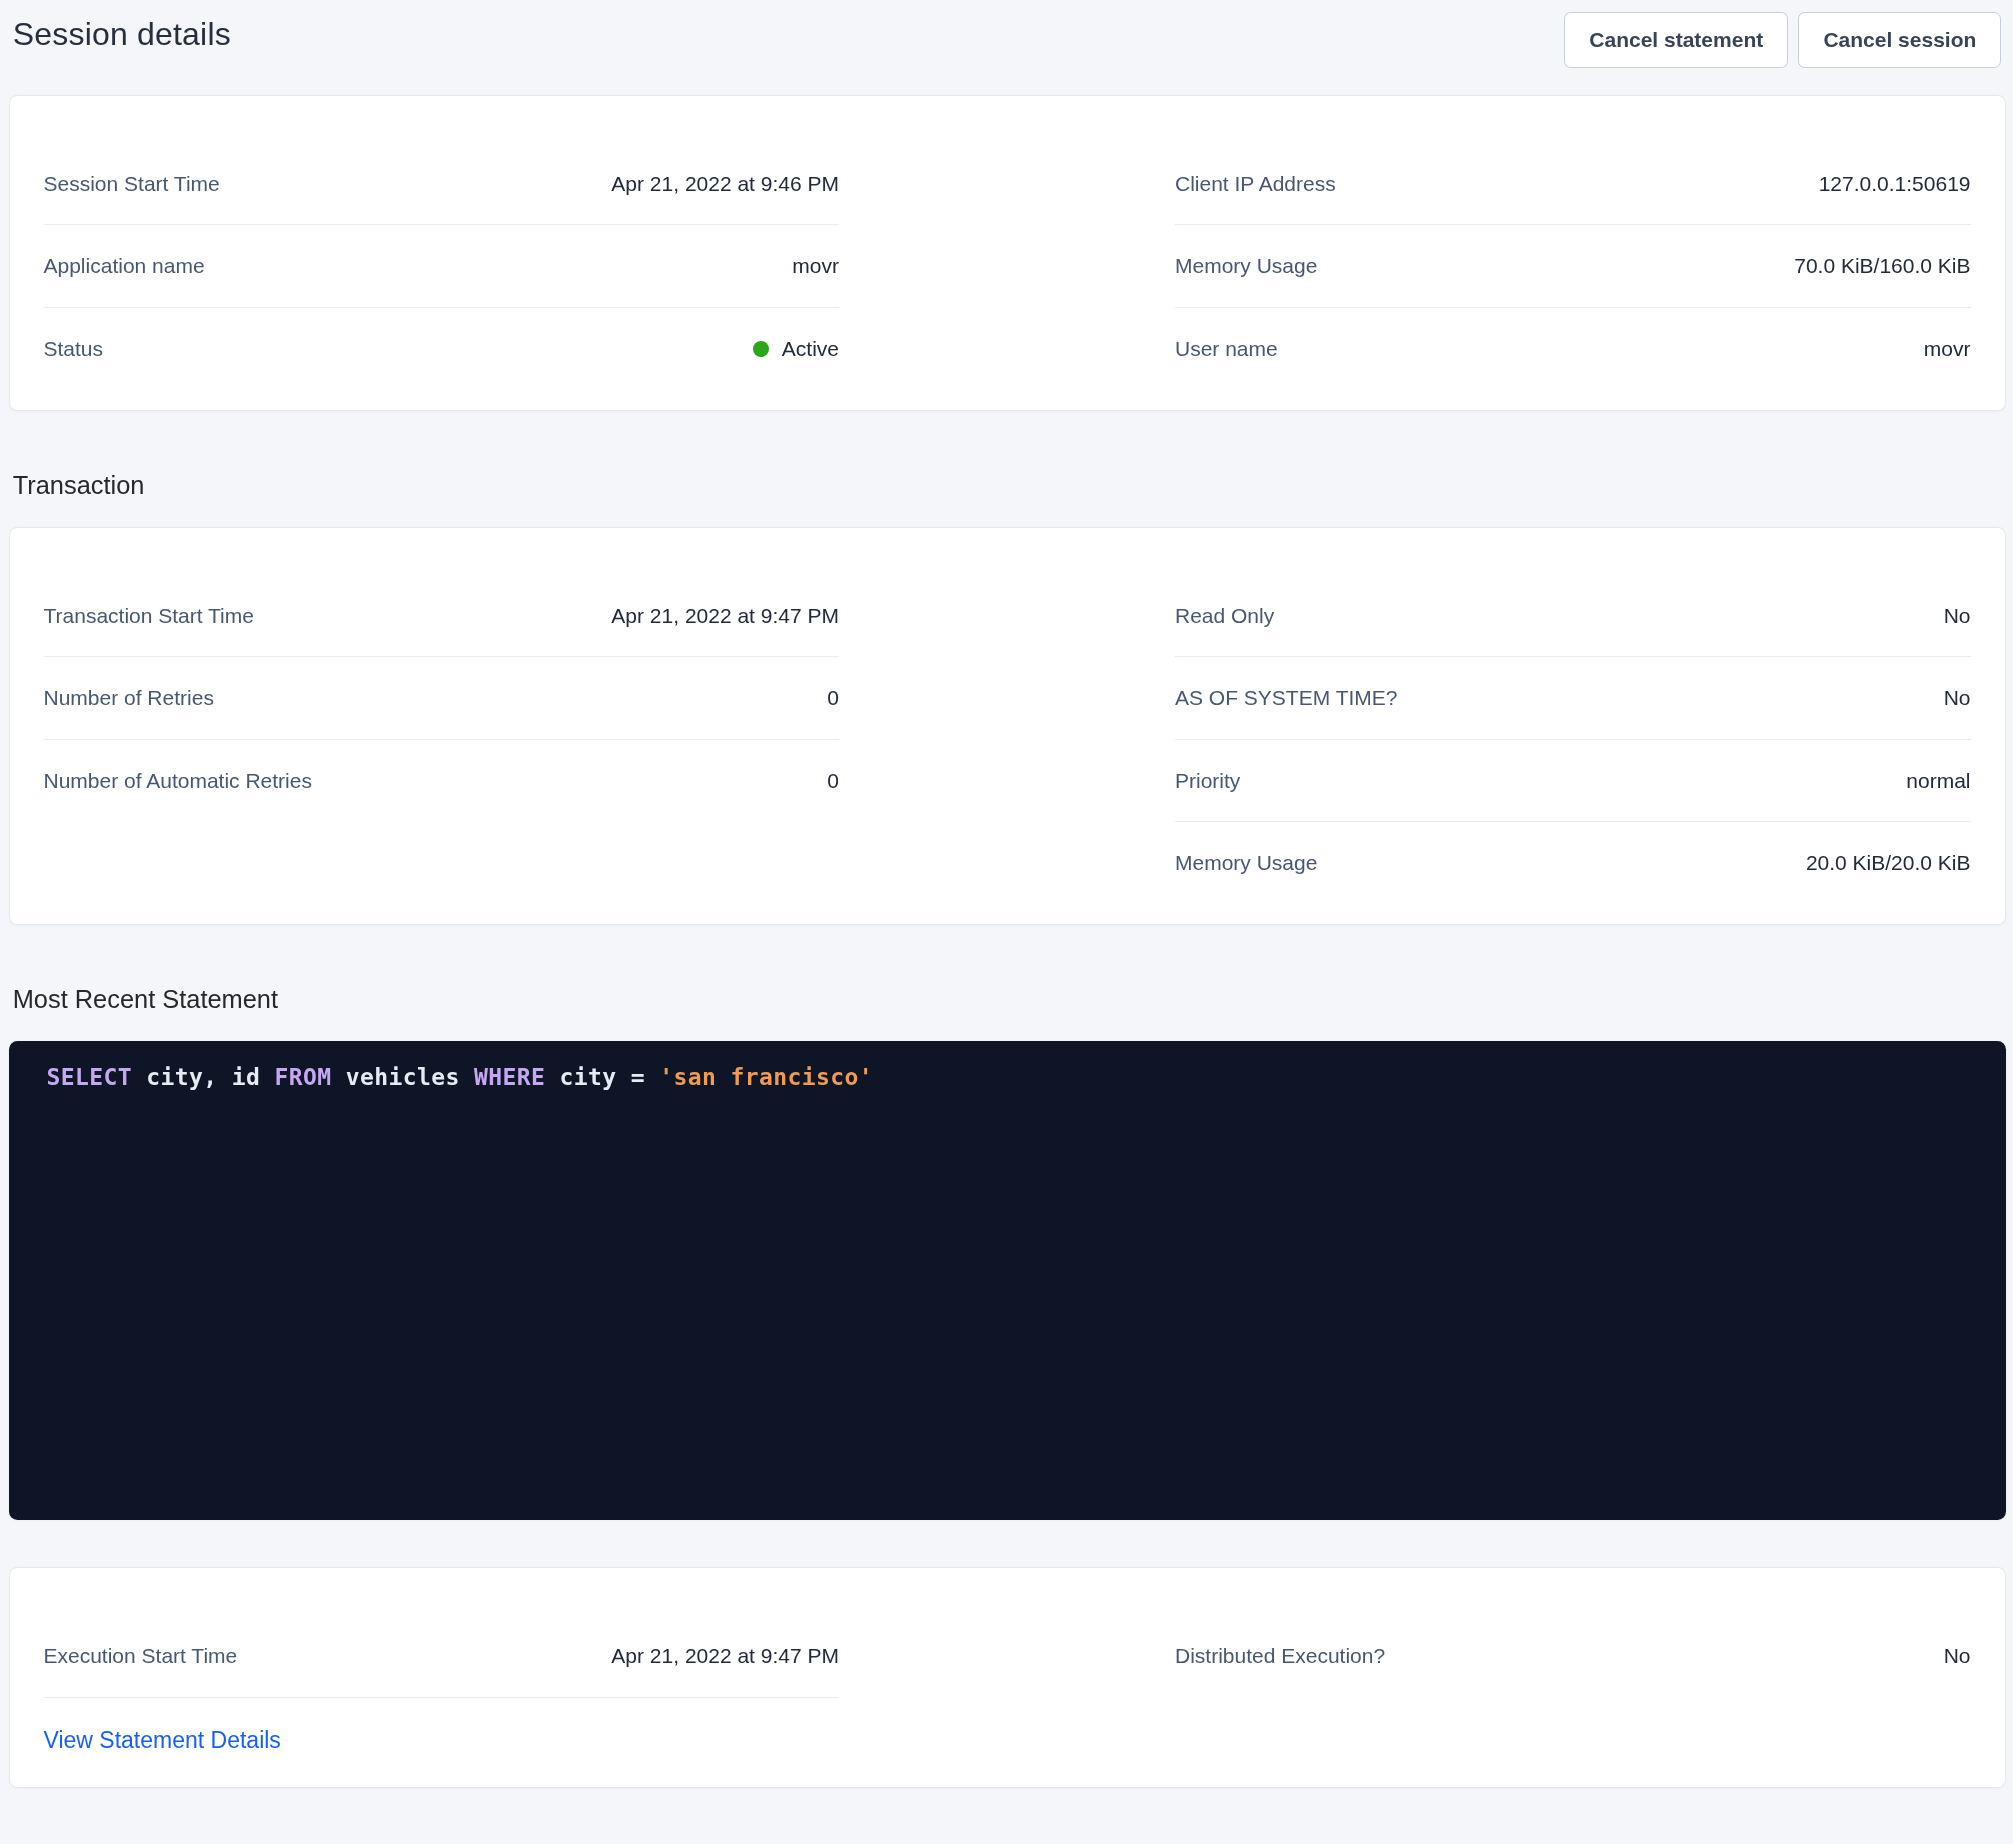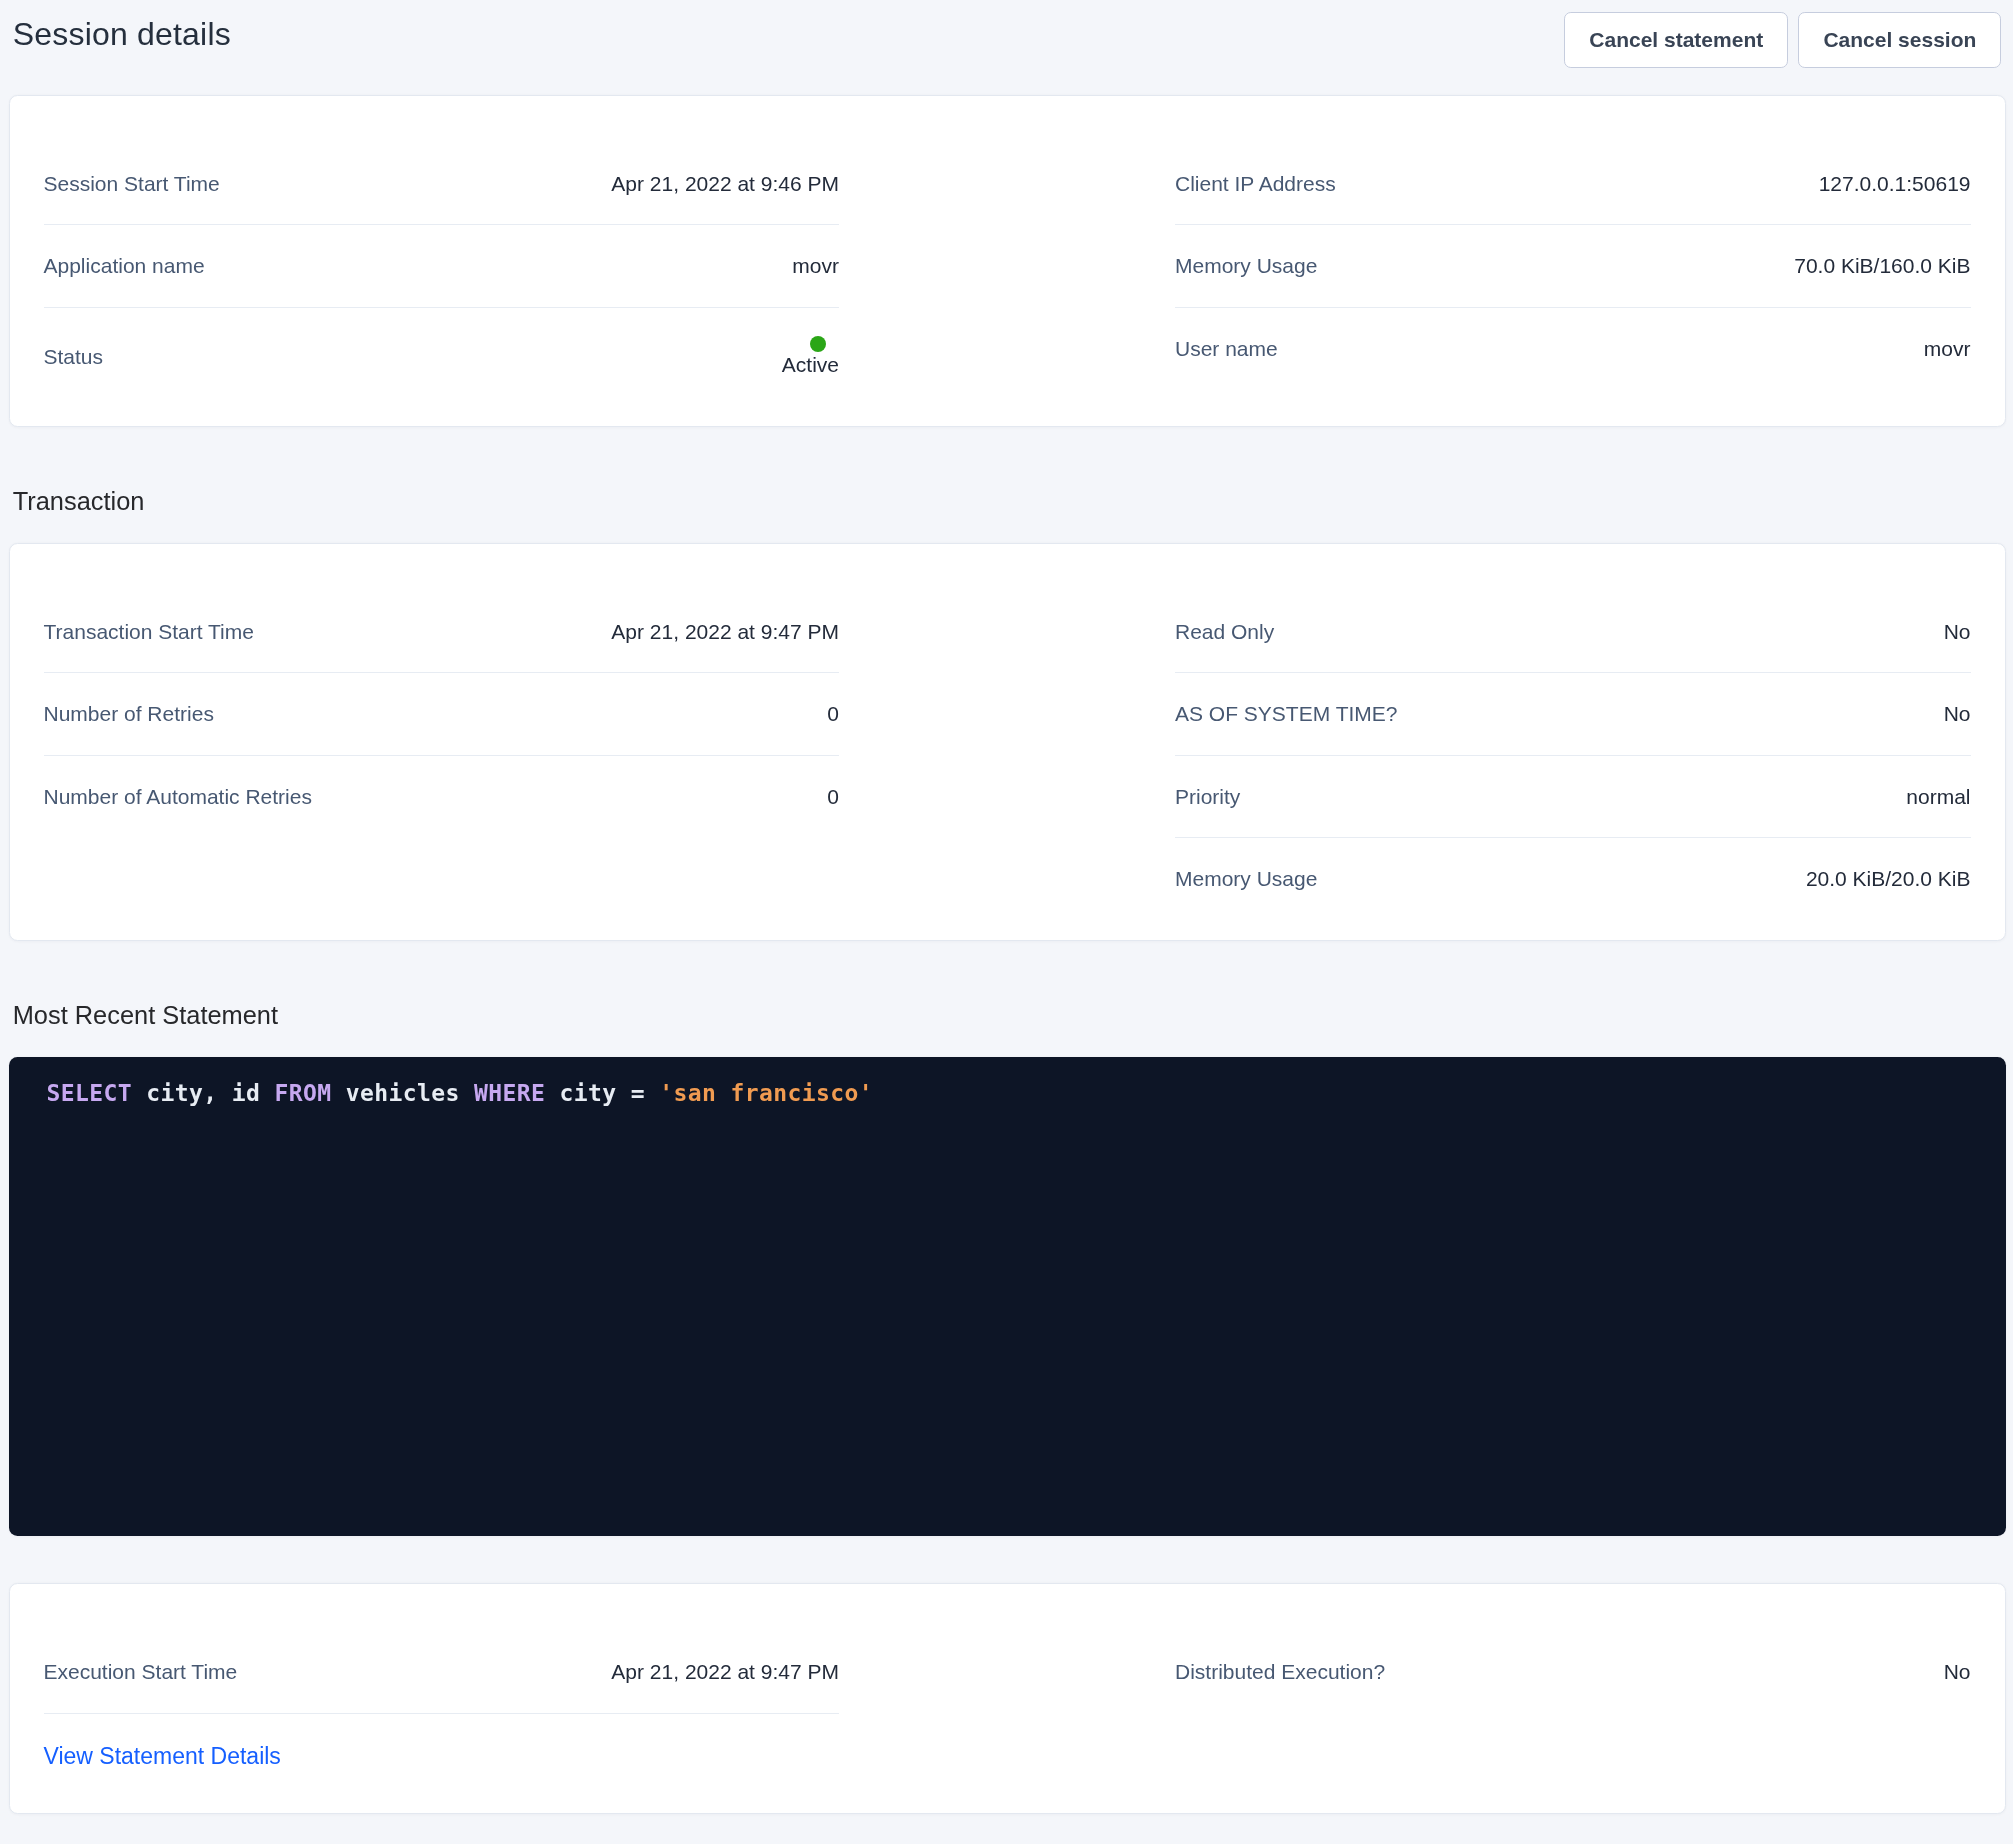--- a/index.html
+++ b/index.html
@@ -73,21 +73,21 @@
   }
   .col .row:last-child { border-bottom: none; }
   .label { color: var(--label, #475872); }
   .value { color: var(--value, #232b3a); text-align: right; }
   .value-link, .inline-link {
     color: var(--link, #155fff);
     font-weight: 500;
     text-decoration: none;
     cursor: pointer;
   }
-  .status-value { display: flex; align-items: flex-end; flex-direction: column; }
+  .status-value { display: flex; align-items: center; }
   .status-dot {
     display: inline-block;
     width: 16px; height: 16px;
     border-radius: 50%;
     background: var(--green, #2ba617);
     margin-right: 12.7px;
   }
 
   
   .section-heading {
@@ -114,21 +114,21 @@
     color: var(--code-text, #e7ecf3);
     white-space: pre;
     letter-spacing: 0.4px;
   }
   .tok-keyword { color: var(--code-keyword, #c6a8f0); }
   .tok-plain   { color: var(--code-text, #e7ecf3); }
   .tok-string  { color: var(--code-string, #f09b51); }
 
   
   .execution-card { margin-top: 47px; }
-  .execution-card .card-grid { padding-bottom: 36px; }
+  .execution-card .card-grid { padding-bottom: 26px; }
   .link-row { padding: 30.5px 0 6.8px; font-size: 23px; line-height: 25.4px; }
 </style>
 </head>
 <body>
 
 <div class="container">
 
   <div class="page-header">
     <h1 class="page-title">Session details</h1>
     <div class="header-actions">

